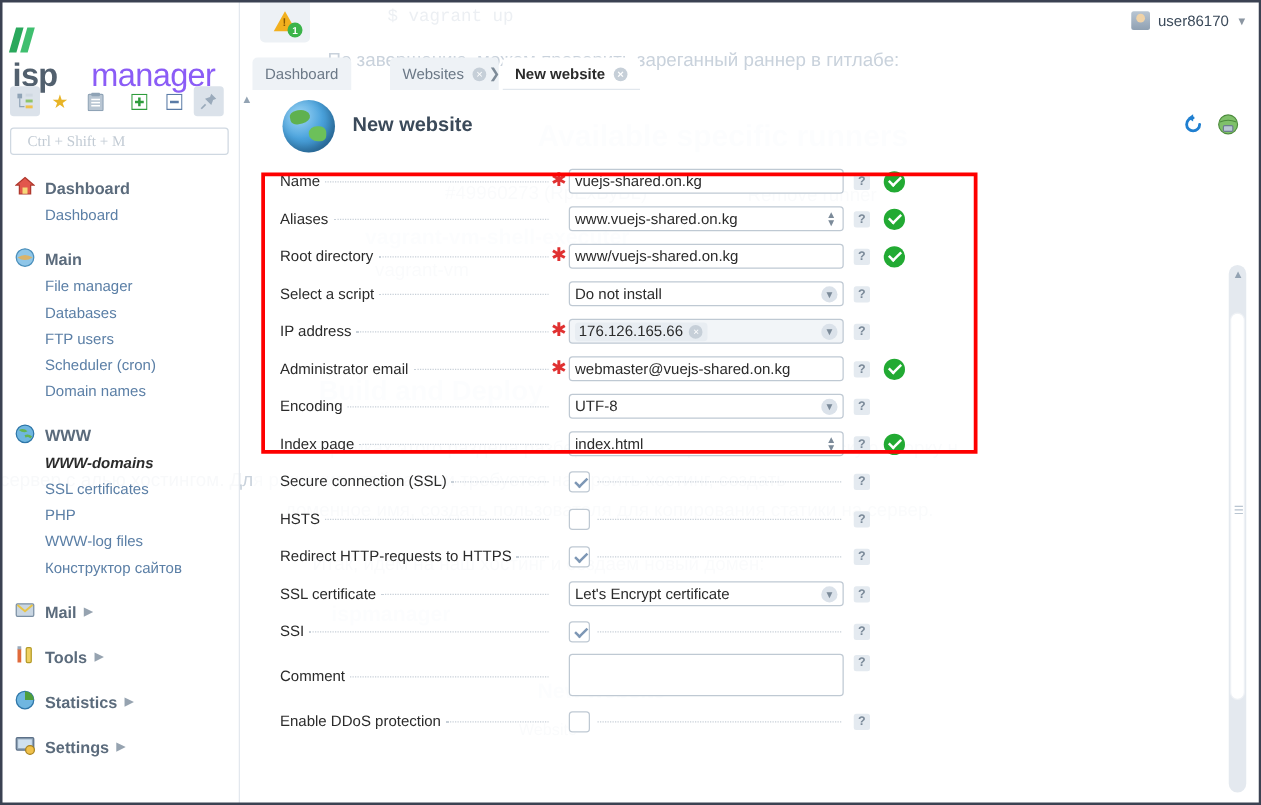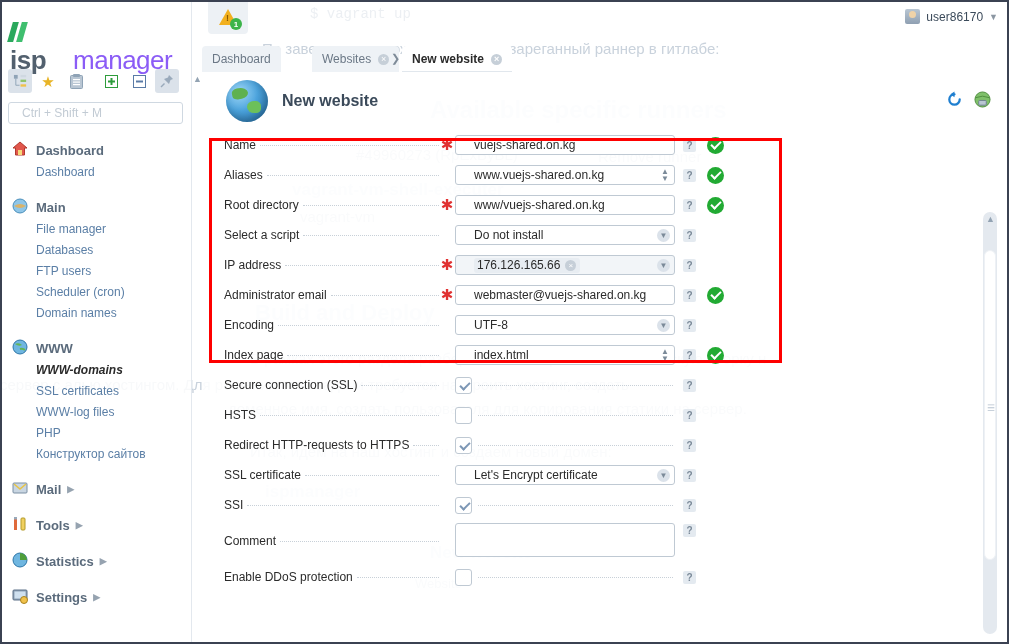--- a/index.html
+++ b/index.html
@@ -56,21 +56,21 @@
   }
   .tb-btn.active{ background:#dbe2ea; }
   .tb-spacer{ flex:1; }
 
   #side-search{
     margin:6px 8px 0 8px; height:22px; border:1px solid #cfd8e1; border-radius:3px;
     background:#fff; display:flex; align-items:center; padding:0 6px;
   }
   #side-search input{
     border:0; outline:0; flex:1; font-size:12px; color:#3b82f6;
-    background:transparent; font-family:Liberation Sans, sans-serif;
+    background:transparent; font-family:Liberation Serif, serif;
   }
   #side-search input::placeholder{ color:#c2cbd4; }
 
   #side-nav { margin-top:14px; }
   .nav-group { margin-bottom:12px; }
   .nav-head{
     display:flex; align-items:center; padding:3px 0 3px 12px;
     font-size:13px; font-weight:bold; color:#5b6b7c; cursor:pointer;
   }
   .nav-head .ico{ width:18px; height:18px; margin-right:6px; display:inline-block;
@@ -179,21 +179,21 @@
     flex:0 0 17px; position:relative;
   }
   .okmark:after{
     content:""; position:absolute; left:4px; top:4px; width:8px; height:4px;
     border-left:2px solid #fff; border-bottom:2px solid #fff; transform:rotate(-45deg);
   }
   .okspace{ width:17px; margin-left:11px; flex:0 0 17px; }
 
   input.tin, .selbox{
     width:100%; height:20px; border:1px solid #bfc9d3; border-radius:3px;
-    background:#fff; font-size:12px; color:#2b2b2b; padding:0 18px; outline:none;
+    background:#fff; font-size:12px; color:#2b2b2b; padding:0 4px; outline:none;
     font-family:"Liberation Sans", sans-serif;
   }
   .selbox{ display:flex; align-items:center; position:relative; cursor:pointer; }
   .selbox .val{ flex:1; overflow:hidden; white-space:nowrap; }
   .dd-arrow{
     position:absolute; right:4px; top:3px; width:13px;height:13px;border-radius:50%;
     background:#dbe2ea; color:#7b8a99; font-size:8px; text-align:center; line-height:13px;
   }
   .spin{
     position:absolute; right:5px; top:2px; color:#7b8a99; font-size:8px; line-height:7px;
@@ -359,22 +359,22 @@
           <div class="nav-head">
             <span class="ico"><svg width="16" height="16" viewBox="0 0 16 16">
                 <circle cx="8" cy="8" r="7" fill="#6fb6e0" stroke="#2e76a8"></circle>
                 <path d="M3 5 Q7 3 10 6 Q7 8 3 5" fill="#63b552"></path>
                 <path d="M8 10 Q11 9 13 11" stroke="#63b552" stroke-width="2" fill="none"></path>
               </svg></span>
             <span>WWW</span>
           </div>
           <div class="nav-sub sel">WWW-domains</div>
           <div class="nav-sub">SSL certificates</div>
+          <div class="nav-sub">PHP</div>
           <div class="nav-sub">WWW-log files</div>
-          <div class="nav-sub">PHP</div>
           <div class="nav-sub">Конструктор сайтов</div>
         </div>
         <div class="nav-group">
           <div class="nav-head">
             <span class="ico"><svg width="16" height="16" viewBox="0 0 16 16">
                 <rect x="1" y="3" width="14" height="10" rx="1" fill="#c9d6e2" stroke="#7b8fa3"></rect>
                 <path d="M2 4 L8 9 L14 4" fill="none" stroke="#e8c447" stroke-width="1.6"></path>
               </svg></span>
             <span>Mail</span>
             <span class="arrow">▶</span>

